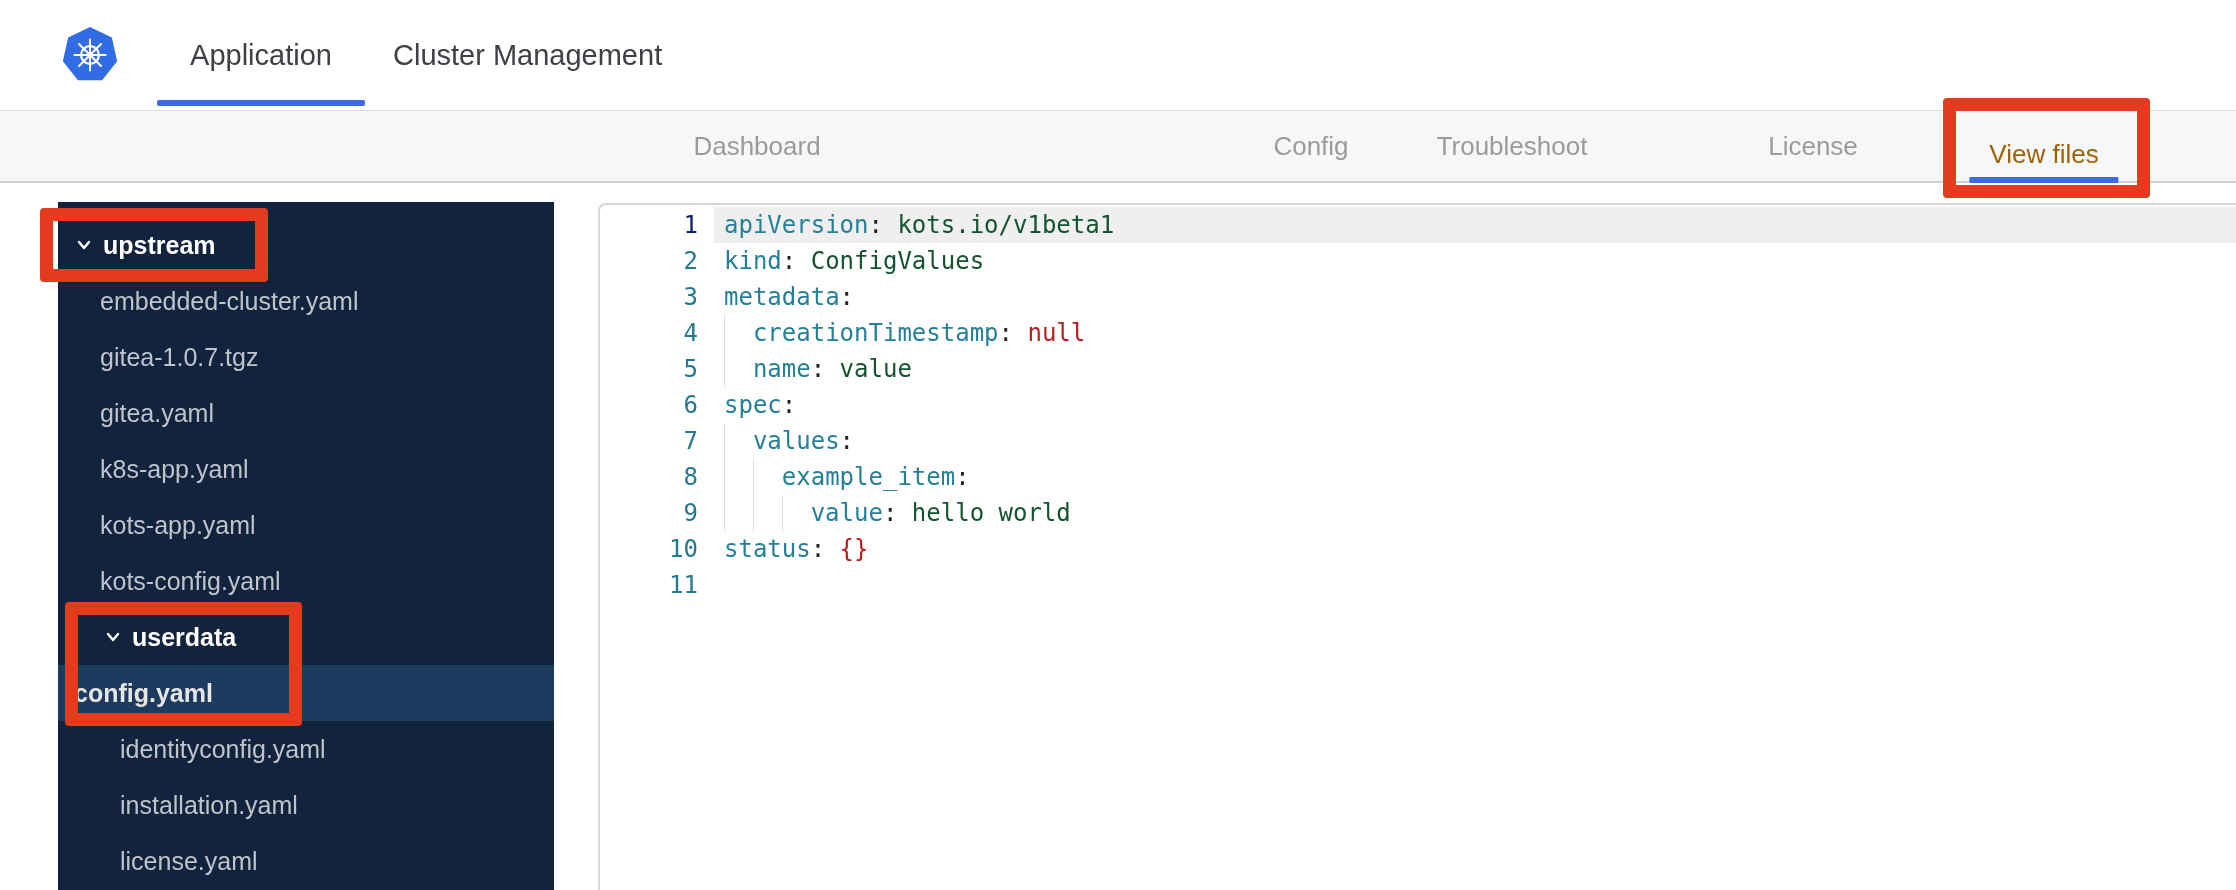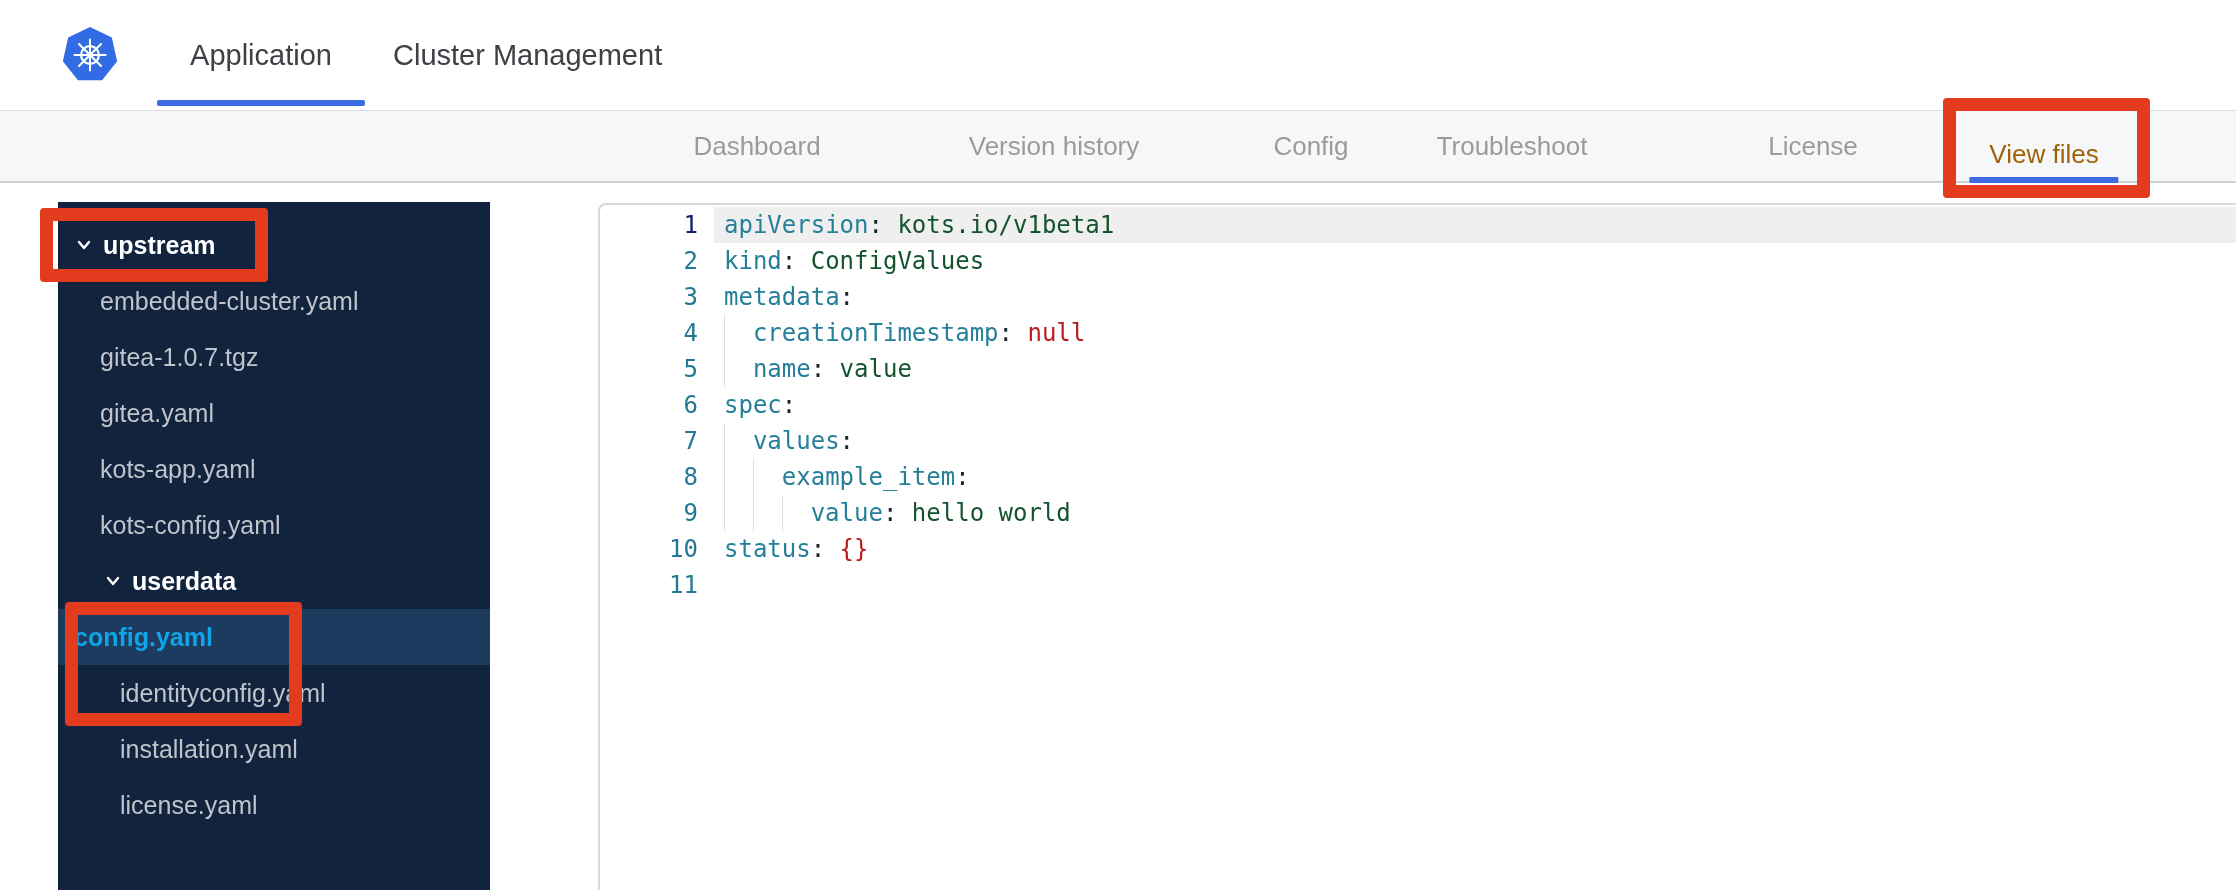--- a/index.html
+++ b/index.html
@@ -20,26 +20,26 @@
   
   .subnav { position:absolute; left:0; top:110px; width:2236px; height:73px; background:#f6f7f9;
             border-top:1px solid #dcdce0; border-bottom:2px solid #d0d0d5; }
   .subnav-item { position:absolute; top:0; height:70px; line-height:70px; transform:translateX(-50%);
                  font-size:26px; color:#9b9b9e; white-space:nowrap; cursor:pointer; }
   .subnav-item.active { color:#a16207; padding:8px 20px; }
   .subnav-item.active .sub-underline { position:absolute; left:0; right:0; bottom:-2px; height:6px;
                  background:#3f6be0; border-radius:1px; }
 
   
-  .sidebar { position:absolute; left:58px; top:202px; width:432px; height:688px;
+  .sidebar { position:absolute; left:58px; top:202px; width:496px; height:688px;
              background:#12233e; padding-top:15px; }
   .tree-row { position:relative; height:56px; display:flex; align-items:center;
               font-size:25px; color:#bfc4cb; cursor:pointer; white-space:nowrap; }
   .tree-row.folder { font-weight:700; color:#ffffff; }
-  .tree-row.selected { background:#1d3a5f; font-weight:700; color:#0ea5e9;padding-left:16px; }
+  .tree-row.selected { background:#1d3a5f; font-weight:700; color:#e5e5e5;padding-left:16px; }
   .tree-row .chev { flex:0 0 auto; width:20px; height:20px; margin-right:9px; }
   .pl-f0 { padding-left:16px; }   
   .pl-f1 { padding-left:45px; }   
   .pl-l1 { padding-left:42px; }   
   .pl-l2 { padding-left:62px; }   
 
   
   .editor { position:absolute; left:598px; top:203px; width:1650px; height:697px;
             background:#fff; border:2px solid #d9d9dc; border-radius:8px;
             font-family:"DejaVu Sans Mono","Liberation Mono",monospace; padding-top:2px; }
@@ -88,21 +88,20 @@
       <span>Application</span>
       <div class="tab-underline"></div>
     </div>
     <div class="app-tab t1">
       <span>Cluster Management</span>
     </div>
   </div>
 
   <div class="subnav" id="subnav">
       <div class="subnav-item" style="left: 757px;">Dashboard</div>
-      <div class="subnav-item" style="left: 1054px;">Version history</div>
       <div class="subnav-item" style="left: 1311px;">Config</div>
       <div class="subnav-item" style="left: 1512px;">Troubleshoot</div>
       <div class="subnav-item" style="left: 1813px;">License</div>
       <div class="subnav-item active" style="left: 2044px;">View files<div class="sub-underline"></div></div>
     </div>
 
   <div class="sidebar" id="filetree">
       <div class="tree-row folder pl-f0">
         <svg class="chev" viewBox="0 0 20 20" fill="none" stroke="#ffffff" stroke-width="2.4" stroke-linecap="round" stroke-linejoin="round">
           <polyline points="5,7 10,13 15,7"></polyline>
@@ -112,20 +111,23 @@
       <div class="tree-row pl-l1">
         <span>embedded-cluster.yaml</span>
       </div>
       <div class="tree-row pl-l1">
         <span>gitea-1.0.7.tgz</span>
       </div>
       <div class="tree-row pl-l1">
         <span>gitea.yaml</span>
       </div>
       <div class="tree-row pl-l1">
+        <span>k8s-app.yaml</span>
+      </div>
+      <div class="tree-row pl-l1">
         <span>kots-app.yaml</span>
       </div>
       <div class="tree-row pl-l1">
         <span>kots-config.yaml</span>
       </div>
       <div class="tree-row folder pl-f1">
         <svg class="chev" viewBox="0 0 20 20" fill="none" stroke="#ffffff" stroke-width="2.4" stroke-linecap="round" stroke-linejoin="round">
           <polyline points="5,7 10,13 15,7"></polyline>
         </svg>
         <span>userdata</span>

